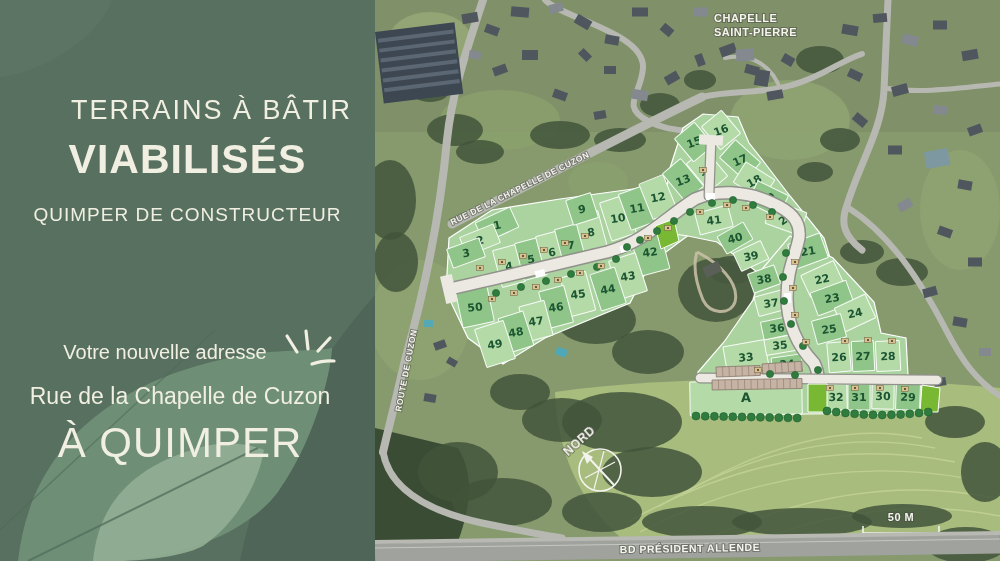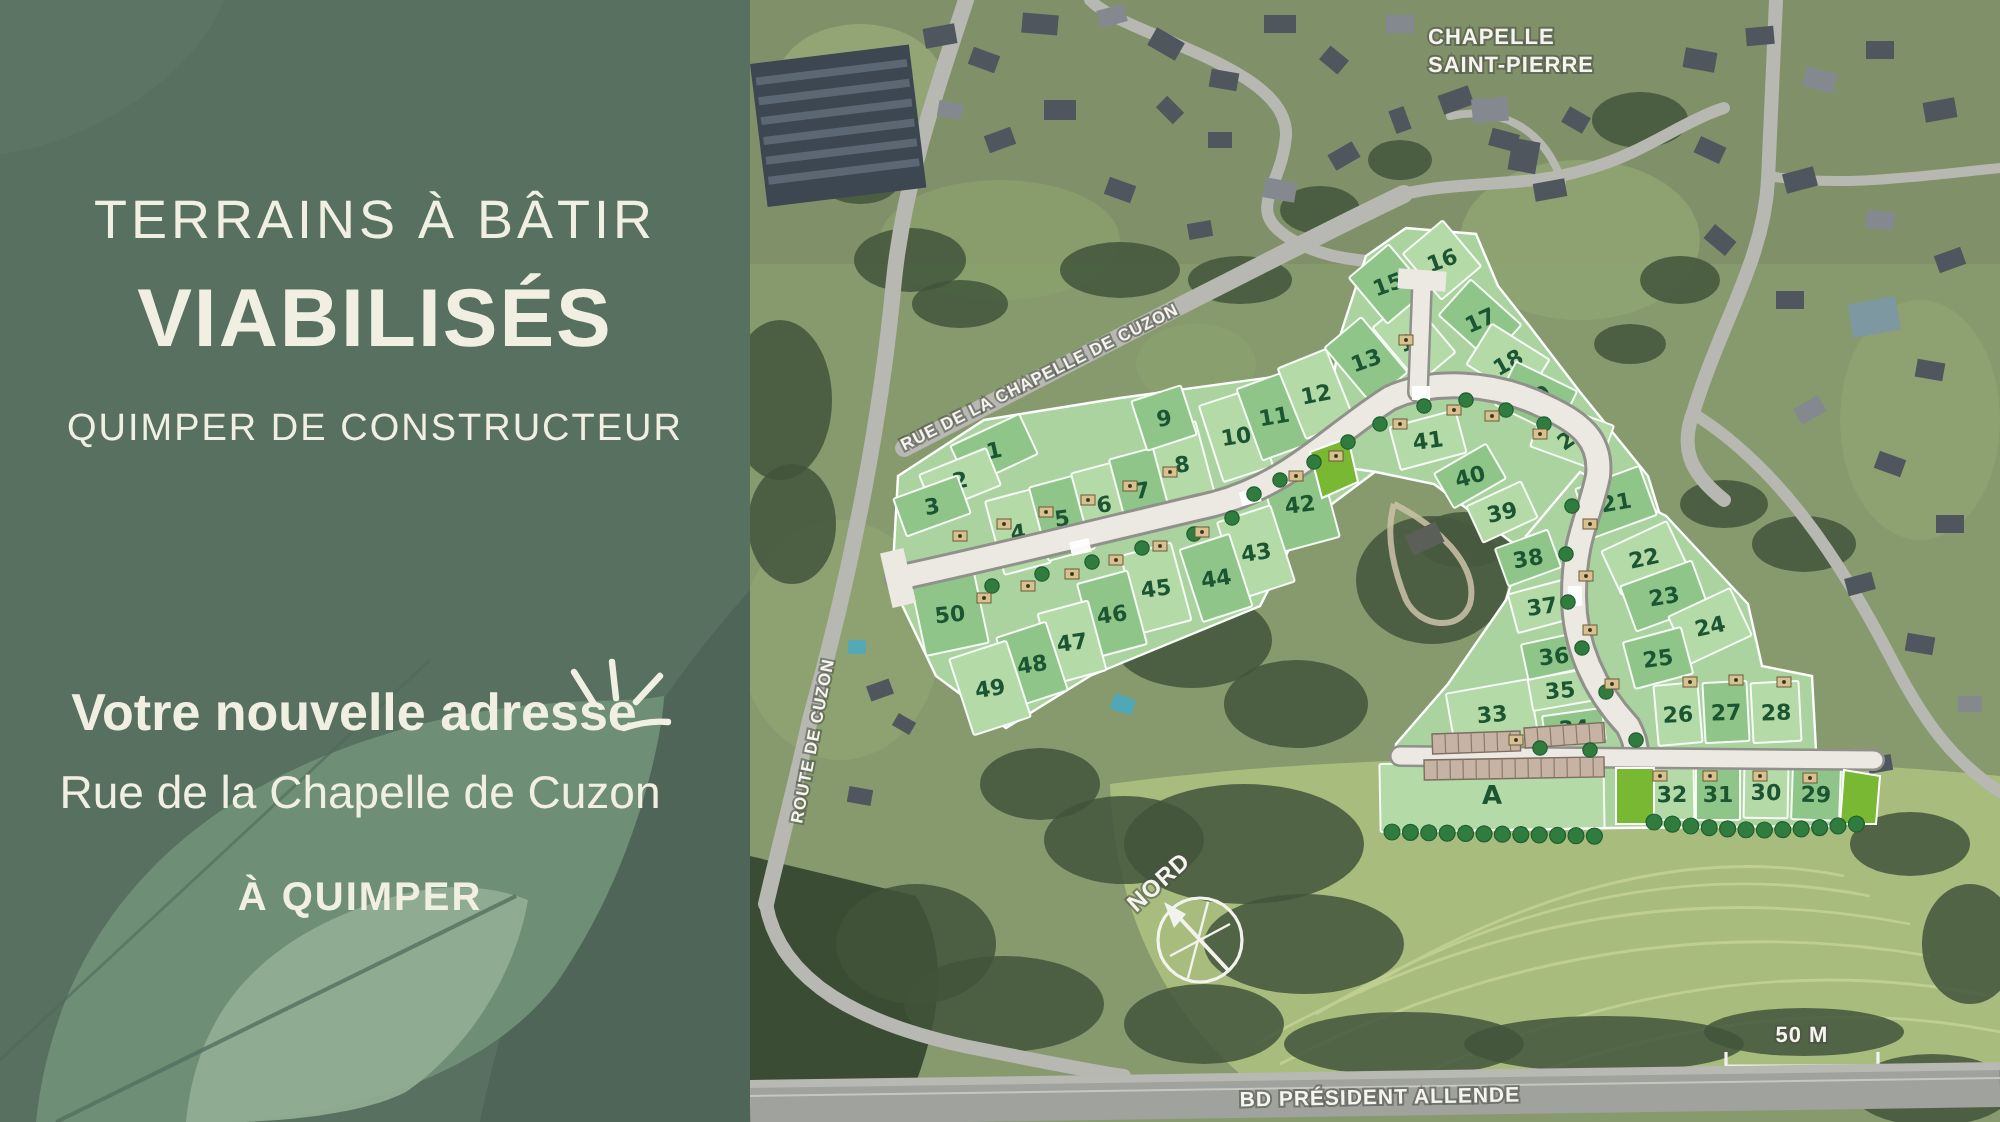--- a/index.html
+++ b/index.html
@@ -1,26 +1,26 @@
 <!DOCTYPE html>
 <html><head>
 <meta charset="utf-8">
 <style>
   html,body{margin:0;padding:0;background:#222;}
   #stage{position:relative;width:1000px;height:561px;overflow:hidden;font-family:"Liberation Sans",sans-serif;}
   
   #panel{position:absolute;left:0;top:0;width:375px;height:561px;background:#57705f;overflow:hidden;}
   #panel svg{position:absolute;left:0;top:0;}
   .ptxt{position:absolute;width:375px;text-align:center;color:#f1efe2;}
-  #t1{top:95px;font-size:27px;letter-spacing:2px;font-weight:500;}
+  #t1{top:95px;font-size:27px;letter-spacing:2px;font-weight:500;padding-left:24px;}
   #t2{top:136px;font-size:41px;font-weight:700;letter-spacing:1px;}
   #t3{top:204px;font-size:19px;letter-spacing:1px;}
-  #a1{top:341px;width:330px;font-size:26px;font-weight:700;padding-left:12px;}
+  #a1{top:341px;width:330px;font-size:20px;font-weight:400;}
   #a2{top:383px;width:360px;font-size:23px;font-weight:400;}
-  #a3{top:438px;width:360px;font-size:20px;font-weight:700;letter-spacing:1px;}
+  #a3{top:419px;width:360px;font-size:42px;font-weight:400;letter-spacing:1px;}
   
   #map{position:absolute;left:375px;top:0;width:625px;height:561px;}
   .plotL{fill:#b4daa8;}
   .plotM{fill:#8fc588;}
   .plot{stroke:#ffffff;stroke-width:1;stroke-opacity:.9;}
   .pnum{font-family:"DejaVu Sans","Liberation Sans",sans-serif;font-weight:bold;fill:#1b5531;text-anchor:middle;}
   .map-label{font-family:"Liberation Sans",sans-serif;font-weight:bold;fill:#f5f4ee;paint-order:stroke;stroke:#4a4e44;stroke-width:2px;stroke-opacity:.55;letter-spacing:.5px;}
 </style>
 </head>
 <body>

